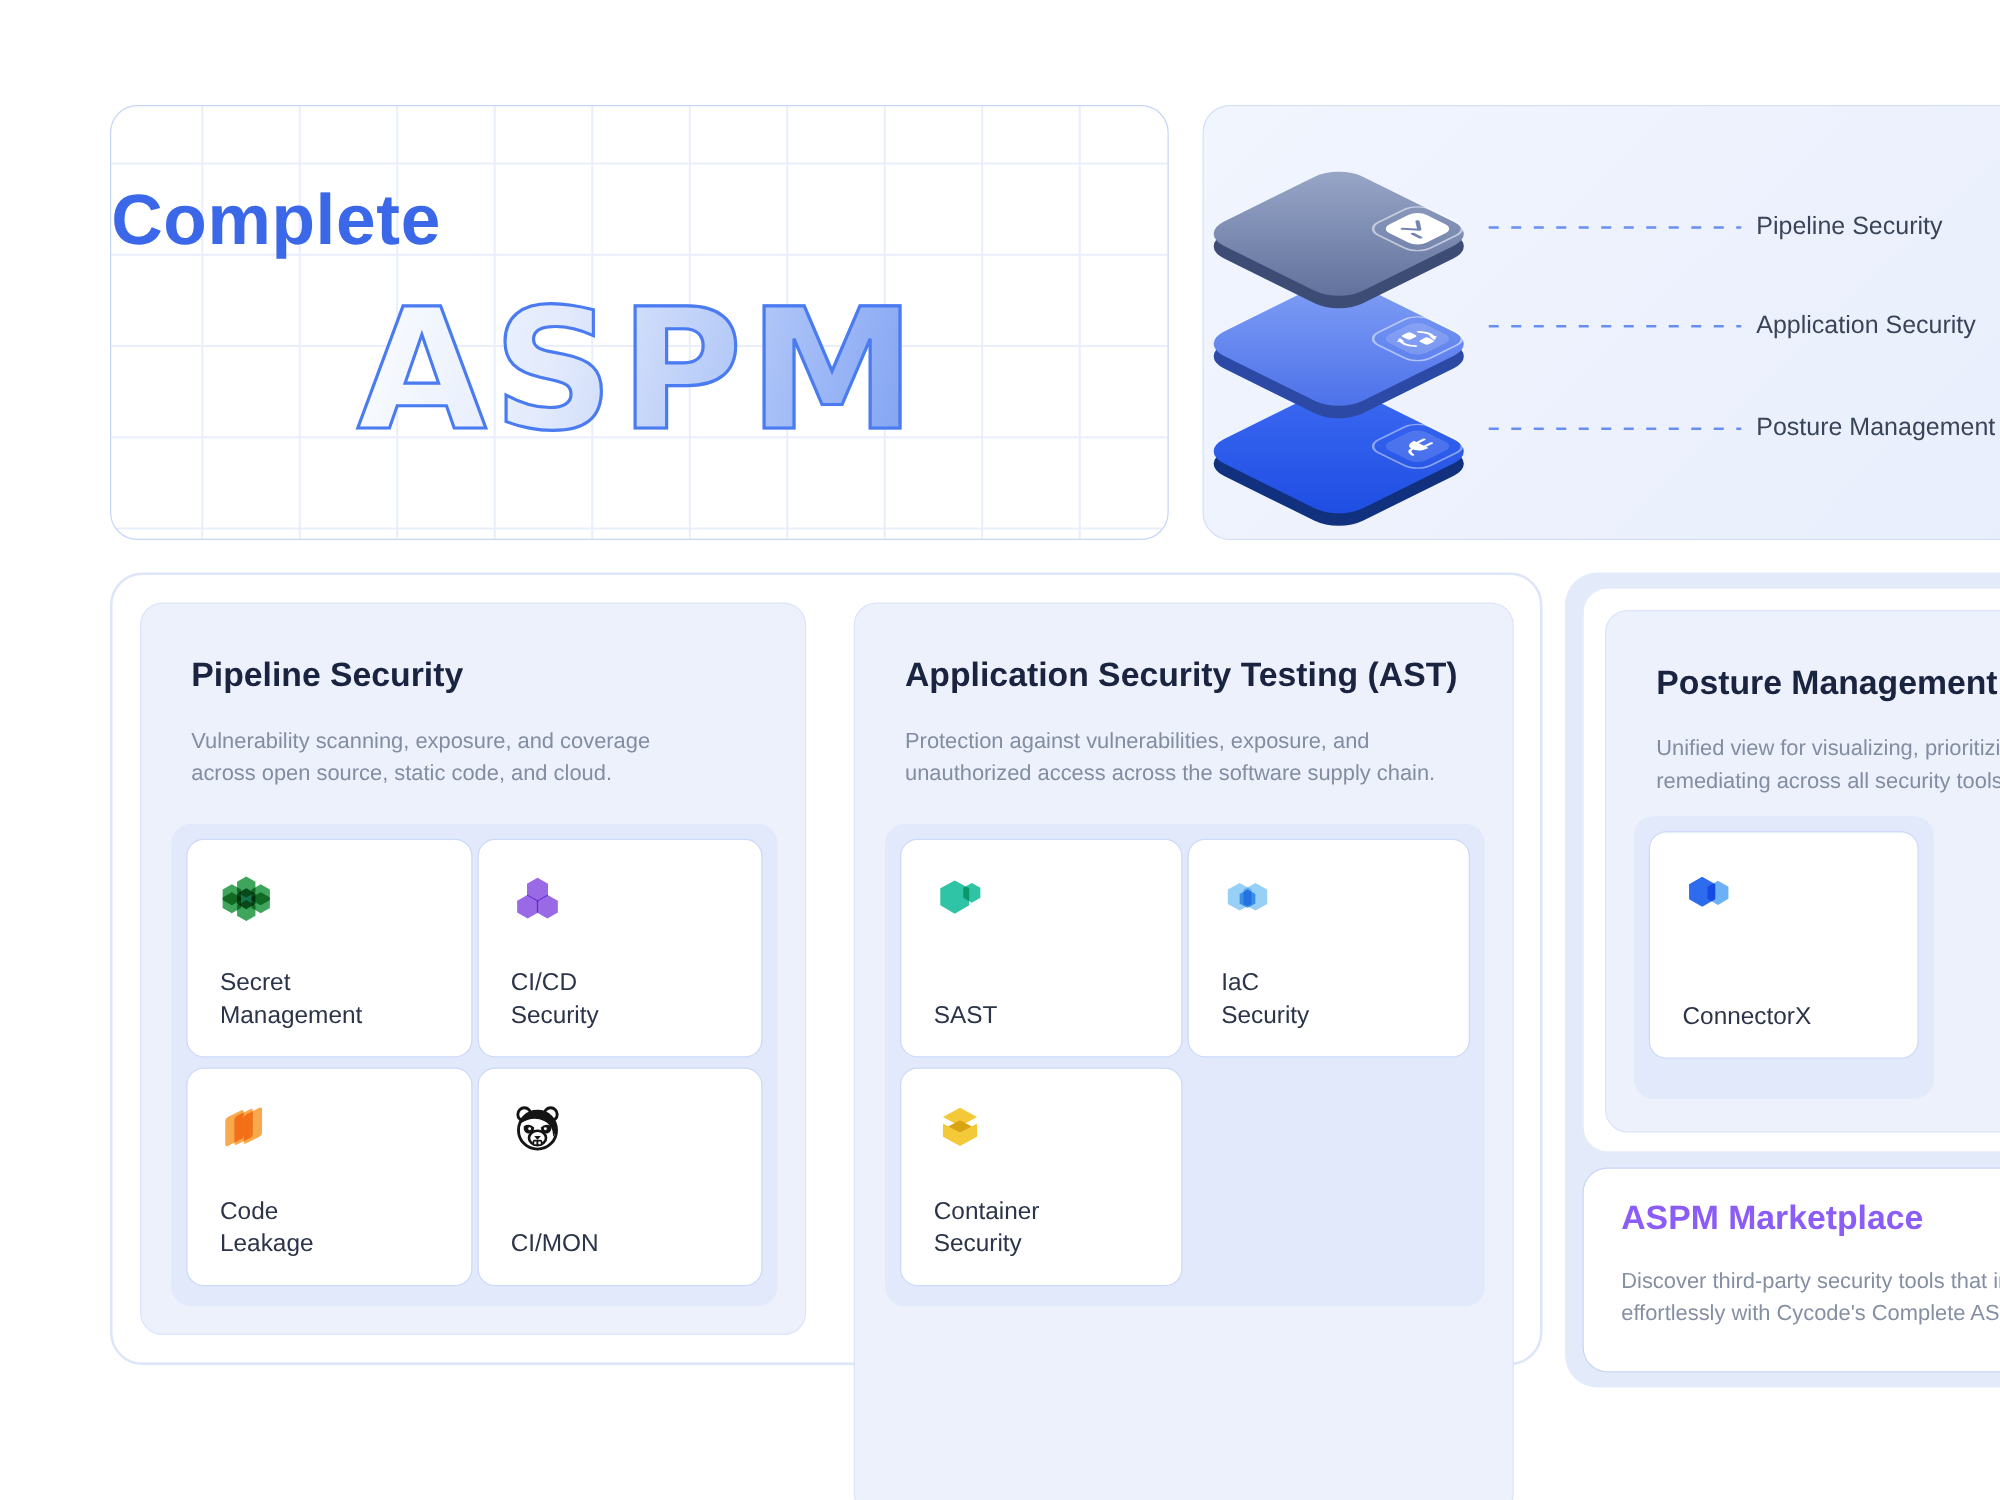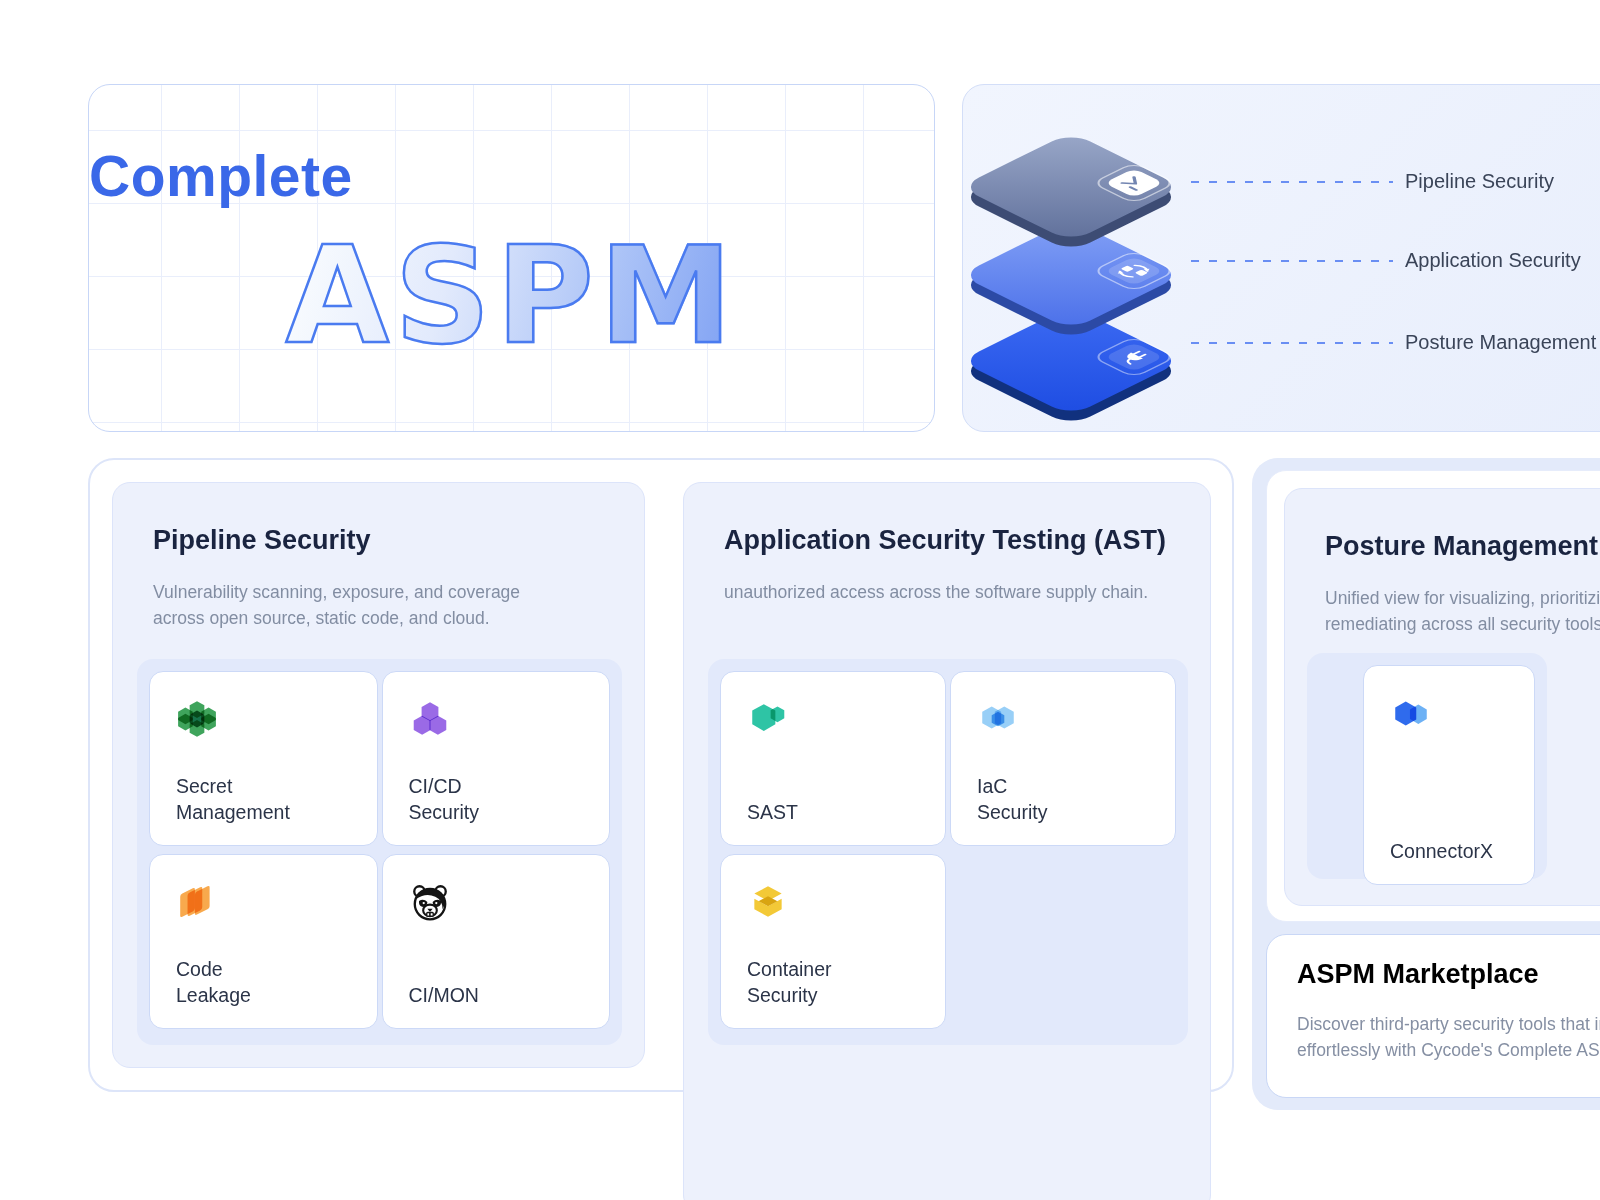--- a/index.html
+++ b/index.html
@@ -49,21 +49,21 @@
     display:grid;grid-template-columns:1fr 1fr;gap:4px;}
   .tile{position:relative;background:#ffffff;border:1.5px solid #ccd9f7;border-radius:14px;
     height:175px;cursor:pointer;}
   .ticon{position:absolute;left:26px;top:26px;width:42px;height:42px;display:block;}
   .tlabel{position:absolute;left:26px;bottom:20px;font-size:19.5px;line-height:26px;color:#2b3448;}
   .tline{display:block;}
 
   
   .mkt-card{position:absolute;left:14px;top:476px;width:420px;height:164px;
     background:#ffffff;border:1.5px solid #c9d7f6;border-radius:20px;}
-  .mkt-title{position:absolute;left:30px;top:24px;font-size:27px;font-weight:600;color:#000000;
+  .mkt-title{position:absolute;left:30px;top:24px;font-size:27px;font-weight:600;color:#8b5cf6;
     white-space:nowrap;}
   .mkt-desc{position:absolute;left:30px;top:76px;font-size:17.5px;line-height:26px;color:#858fa3;
     white-space:nowrap;}
 </style>
 </head>
 <body>
 
 <div id="viewport">
 
   <div class="hero-card">
@@ -243,20 +243,21 @@
           <span class="tline">CI/MON</span>
           <span class="tline"></span>
         </div>
       </div>
     </div>
   </div>
 
   <div class="feature-card" style="left:683px;top:482px;width:528px;height:731px;">
     <div class="fc-title">Application Security Testing (AST)</div>
     <div class="fc-desc">
+      <span class="tline">Protection against vulnerabilities, exposure, and</span>
       <span class="tline">unauthorized access across the software supply chain.</span>
     </div>
     <div class="tiles-wrap" style="left:24px;top:176px;width:480px;height:386px;">
 
       <div class="tile">
         <span class="ticon">
           <svg width="42" height="42" viewBox="0 0 40 40">
             <g fill="#2ec4a5">
               <path style="mix-blend-mode:multiply" d="M16 6 l11 6 v13 l-11 6.5 -11 -6.5 v-13 z"></path>
               <path style="mix-blend-mode:multiply" d="M29 8 l6.5 3.7 v7.6 l-6.5 3.7 -6.5 -3.7 v-7.6 z"></path>
@@ -307,21 +308,21 @@
   <div class="group-right">
     <div class="group-right-inner"></div>
 
     <div class="feature-card" style="left:32px;top:30px;width:368px;height:418px;">
       <div class="fc-title">Posture Management</div>
       <div class="fc-desc">
         <span class="tline">Unified view for visualizing, prioritizing, and</span>
         <span class="tline">remediating across all security tools.</span>
       </div>
       <div class="tiles-wrap" style="left:22px;top:164px;width:240px;height:226px;grid-template-columns:1fr;">
-        <div class="tile" style="height:220px;margin-left:44px;">
+        <div class="tile" style="height:182px;">
           <span class="ticon">
             <svg width="42" height="42" viewBox="0 0 40 40">
               <g>
                 <path style="mix-blend-mode:multiply" fill="#2f6bed" d="M15 9 l10 5.7 v11.4 l-10 5.7 -10 -5.7 v-11.4 z"></path>
                 <path style="mix-blend-mode:multiply" fill="#6db1f5" d="M27 12 l8 4.6 v9.2 l-8 4.6 -8 -4.6 v-9.2 z"></path>
               </g>
             </svg>
           </span>
           <div class="tlabel">
             <span class="tline">ConnectorX</span>

